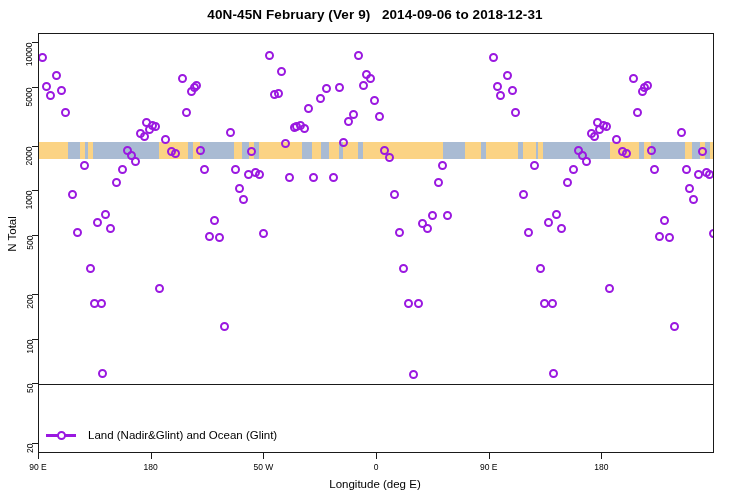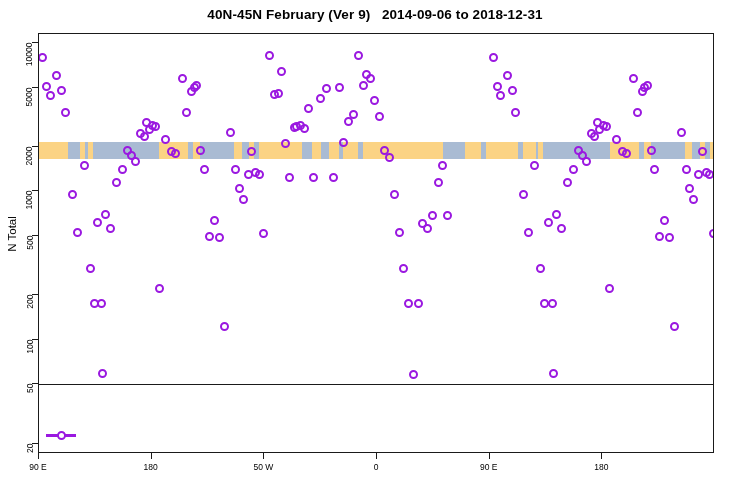--- a/index.html
+++ b/index.html
@@ -76,20 +76,21 @@
 <body>
 
 <div id="root">
 
   <div id="title">40N-45N February (Ver 9)   2014-09-06 to 2018-12-31</div>
 
   <div id="ytitle">
     <span>N Total</span>
   </div>
 
+  <div id="xtitle">Longitude (deg E)</div>
 
   <div id="ytick-layer">
       <div class="ytick" style="top: 442.526px;"></div>
       <div class="ylabwrap" style="top: 442.526px;">
         <span>20</span>
       </div>
       <div class="ytick" style="top: 383.473px;"></div>
       <div class="ylabwrap" style="top: 383.473px;">
         <span>50</span>
       </div>
@@ -310,15 +311,16 @@
         <div class="pt" style="left: 399.341px; top: 148.397px; border-color: rgb(154, 24, 224);"></div>
         <div class="pt" style="left: 403.096px; top: 131.273px; border-color: rgb(154, 24, 224);"></div>
         <div class="pt" style="left: 408.104px; top: 181.318px; border-color: rgb(154, 24, 224);"></div>
       </div>
   </div>
 
   <div id="legend">
     <div class="lgline">
       <div class="lgmark"></div>
     </div>
+    <div class="lglabel">Land (Nadir&amp;Glint) and Ocean (Glint)</div>
   </div>
 
 </div>
 
 </body></html>

